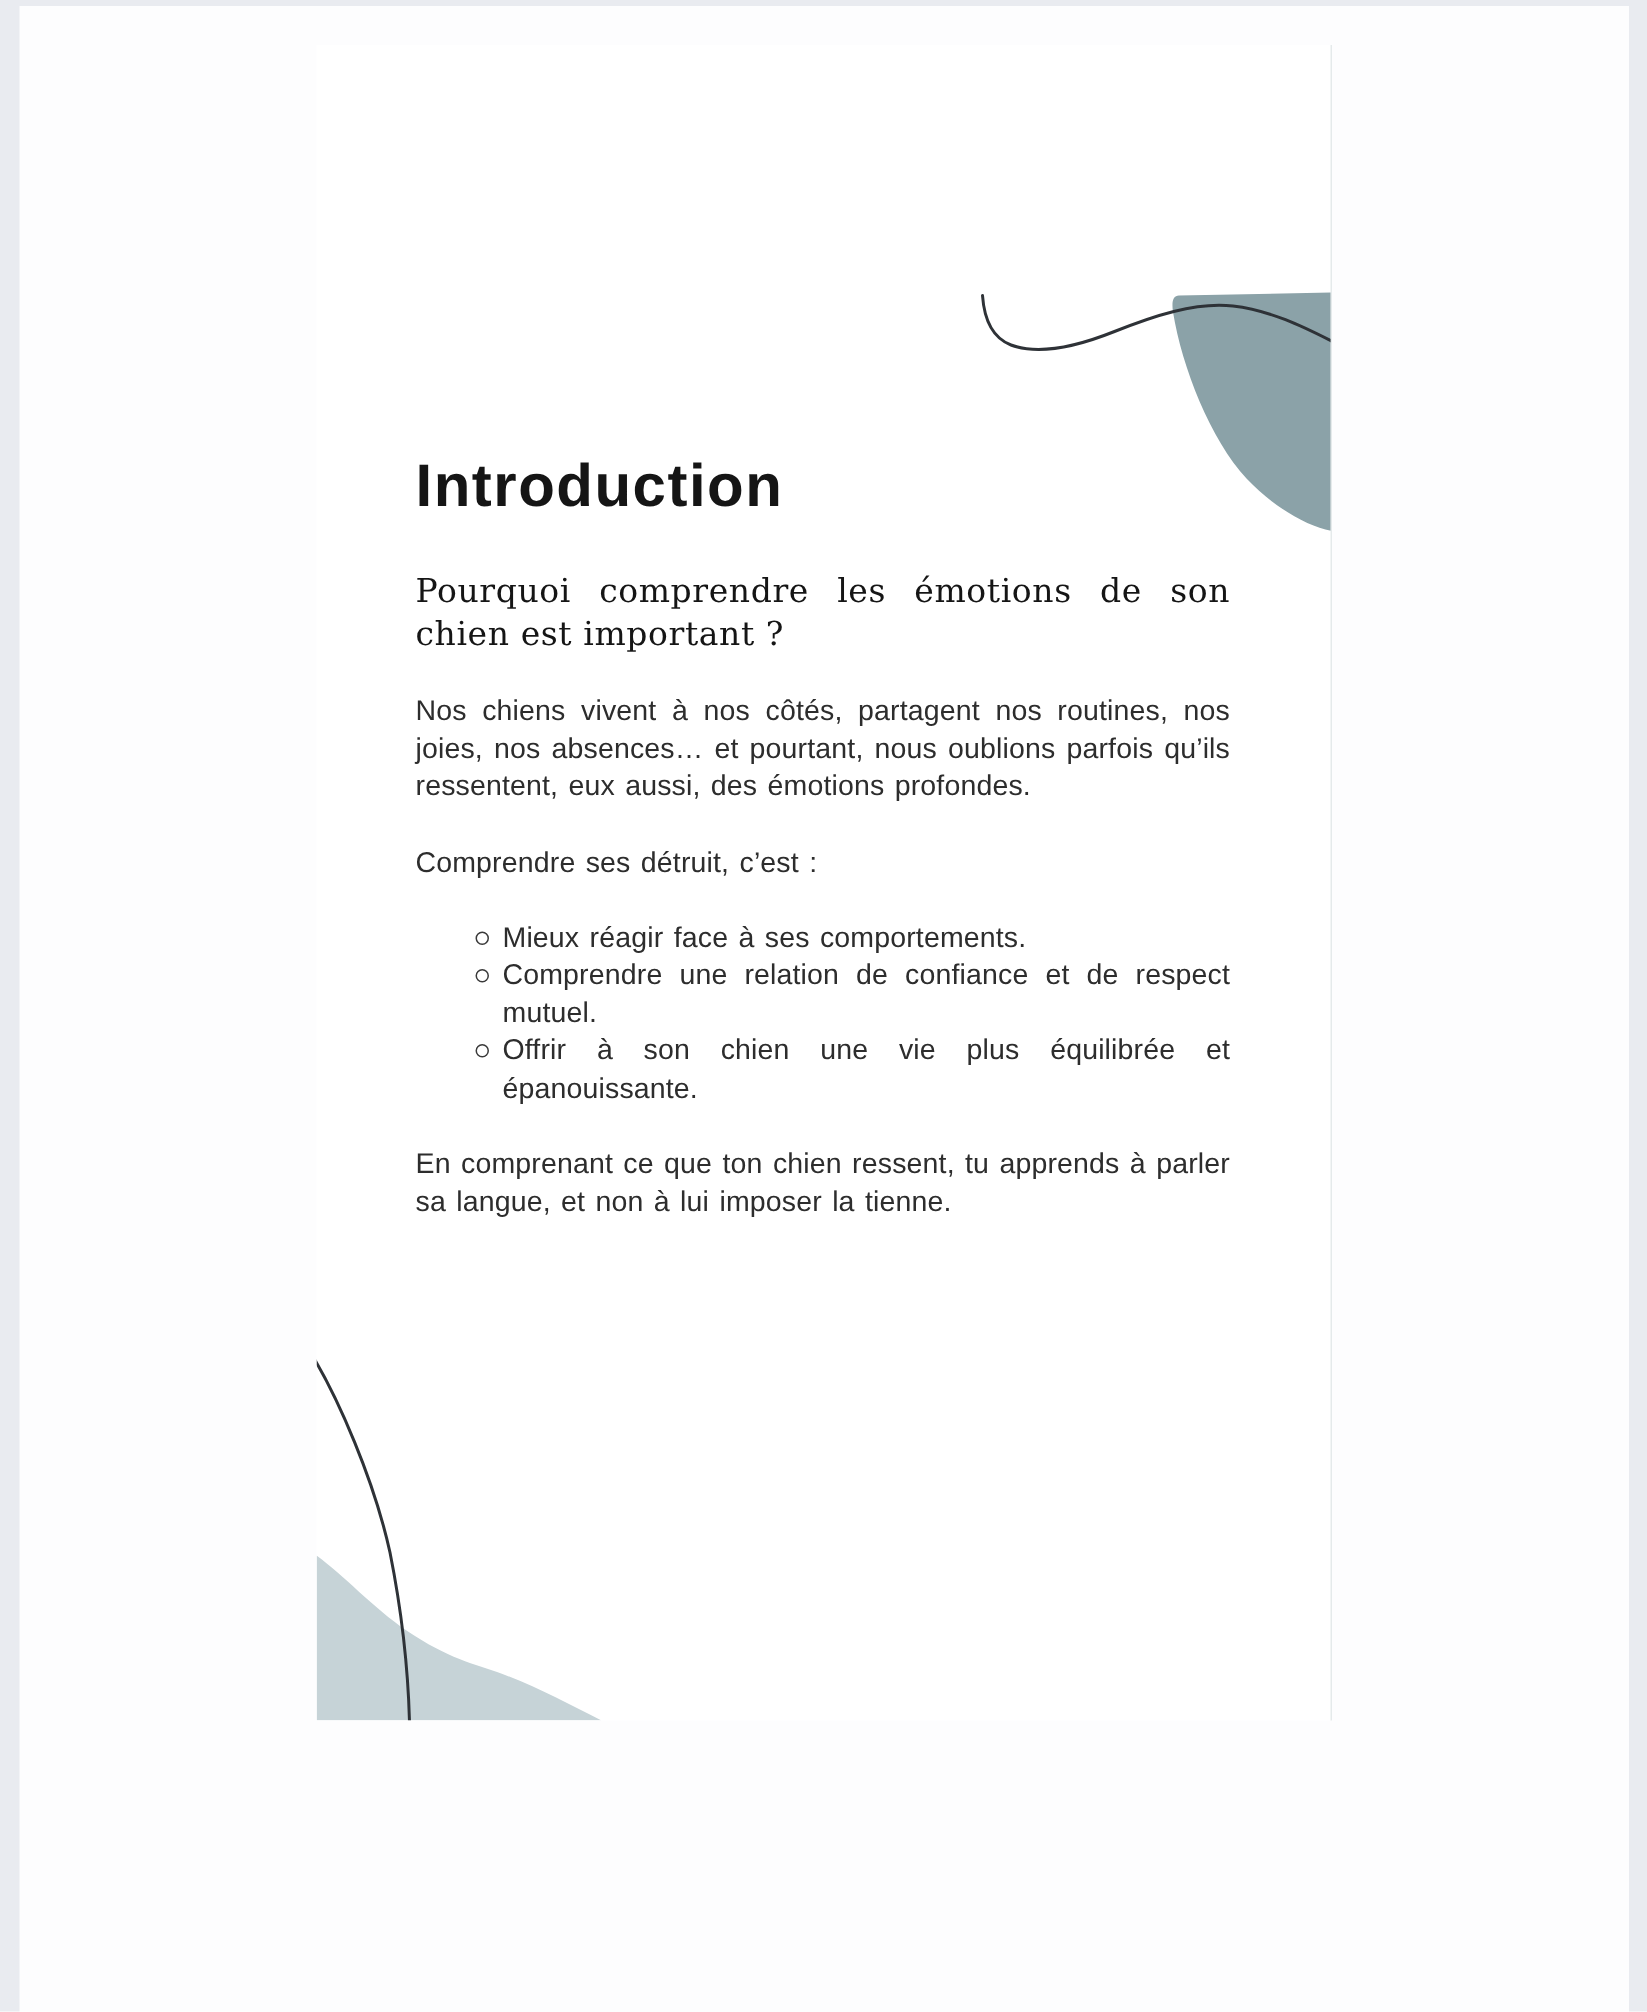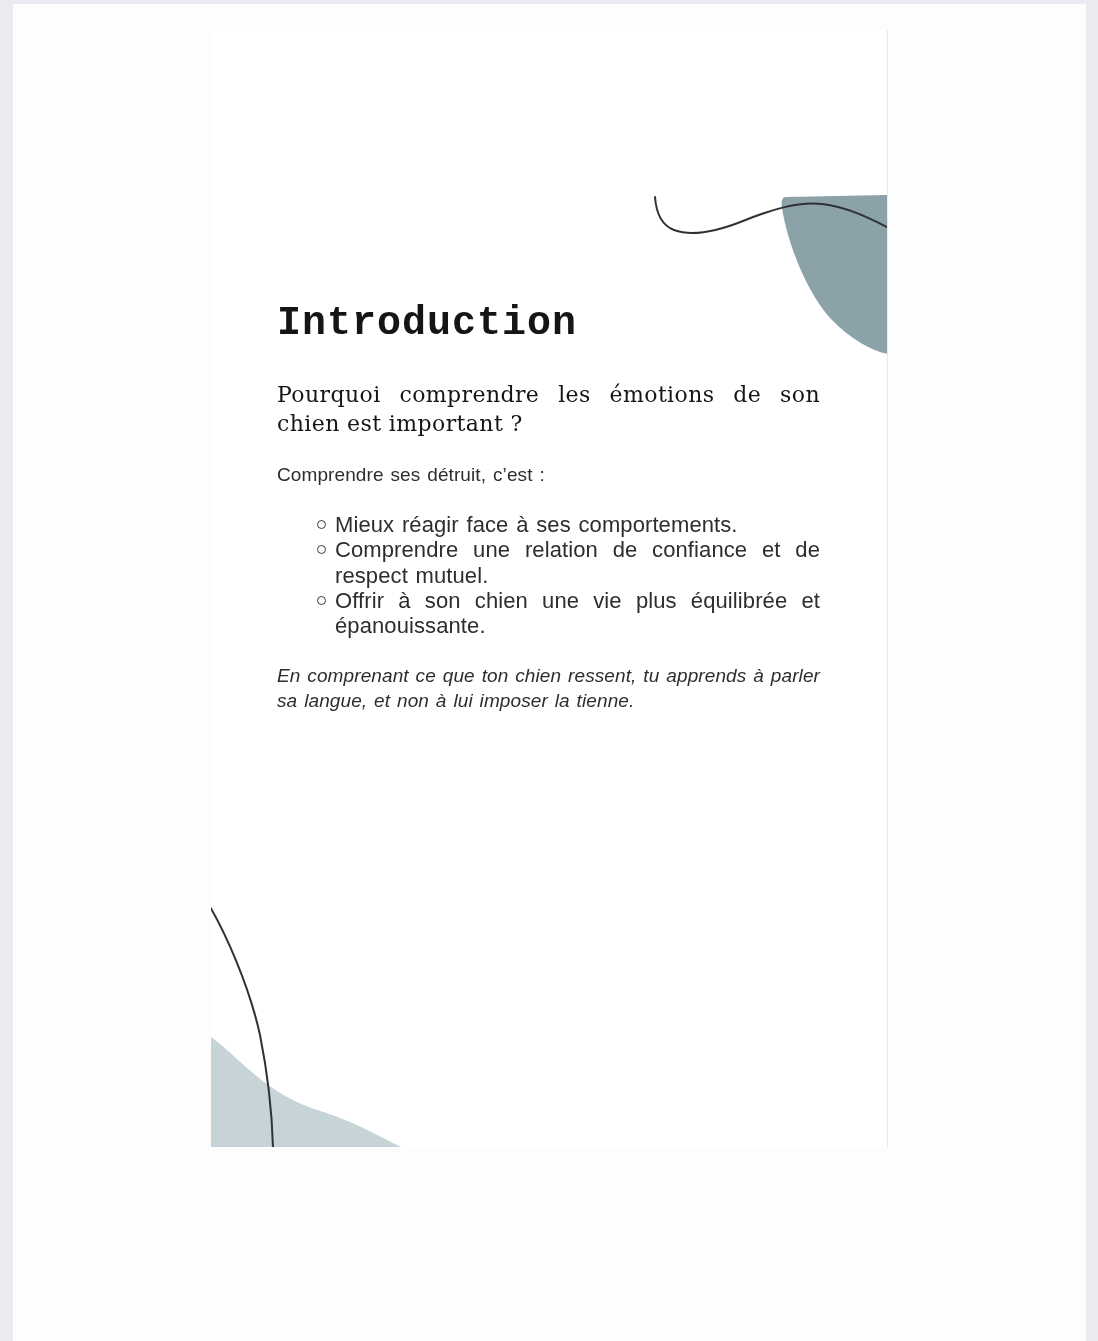--- a/index.html
+++ b/index.html
@@ -32,21 +32,21 @@
     overflow:hidden;
   }
   .deco-svg{position:absolute;left:0;top:0;width:677px;height:1117px;display:block;}
   .blob-top{fill:var(--blob-top);}
   .blob-bottom{fill:var(--blob-bottom);}
   .deco-line{fill:none;stroke:var(--line);stroke-width:2;stroke-linecap:round;}
 
   .content{position:absolute;left:66px;top:271px;width:543px;}
 
   .doc-title{
-    font-family:Liberation Mono, monospace;
+    font-family:Liberation Sans, sans-serif;
     font-weight:700;
     font-size:40px;line-height:46px;
     letter-spacing:1px;
     color:var(--heading-text);
     margin:0 0 33px 0;
   }
   .doc-subtitle{
     font-family:"DejaVu Serif", serif;
     font-weight:400;
     font-size:22px;line-height:29px;
@@ -62,33 +62,33 @@
     text-align:justify;
     margin:0 0 25px 0;
   }
   .doc-list{
     list-style:none;
     margin:0 0 25px 0;
     padding:0 0 0 58px;
   }
   .doc-list li{
     position:relative;
-    font-size:22px;line-height:25.2px;
+    font-size:19px;line-height:25.2px;
     letter-spacing:0.1px;word-spacing:1.5px;
     color:var(--body-text);
     text-align:justify;
   }
   .doc-list li::before{
     content:"";
     position:absolute;left:-18px;top:8px;
     width:7px;height:7px;
     border:1.6px solid #3a3a3a;
     border-radius:50%;
   }
-  .closing-par{margin-bottom:0;font-style:italic;}
+  .closing-par{margin-bottom:0;}
 </style>
 </head>
 <body>
 
 <div class="edge edge-left"></div>
 <div class="edge edge-right"></div>
 <div class="edge edge-top"></div>
 
 <div class="doc-page">
 
@@ -97,20 +97,21 @@
     <path class="deco-line" d="M 444 167 C 445 181, 450 195, 463 200 C 479 206, 502 203, 532 191 C 557 181, 586 171, 611 174 C 637 177, 660 189, 678 198"></path>
     <path class="blob-bottom" d="M 0 1007 C 18 1020, 38 1042, 60 1057 C 88 1076, 105 1079, 124 1086 C 148 1095, 168 1106, 190 1117 L 0 1117 Z"></path>
     <path class="deco-line" d="M -2 875 C 14 902, 38 955, 49 1005 C 56 1040, 61 1080, 62 1118"></path>
   </svg>
 
   <div class="content">
     <h1 class="doc-title">Introduction</h1>
 
     <p class="doc-subtitle">Pourquoi comprendre les émotions de son chien est important ?</p>
 
+    <p class="body-par">Nos chiens vivent à nos côtés, partagent nos routines, nos joies, nos absences… et pourtant, nous oublions parfois qu’ils ressentent, eux aussi, des émotions profondes.</p>
 
 
     <p class="body-par">Comprendre ses détruit, c’est :</p>
 
     <ul class="doc-list">
       <li>Mieux réagir face à ses comportements.</li>
       <li>Comprendre une relation de confiance et de respect mutuel.</li>
       <li>Offrir à son chien une vie plus équilibrée et épanouissante.</li>
     </ul>
 

